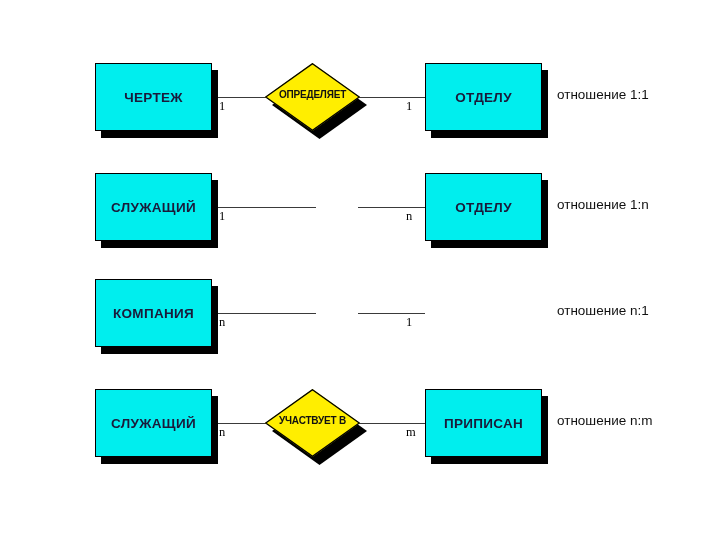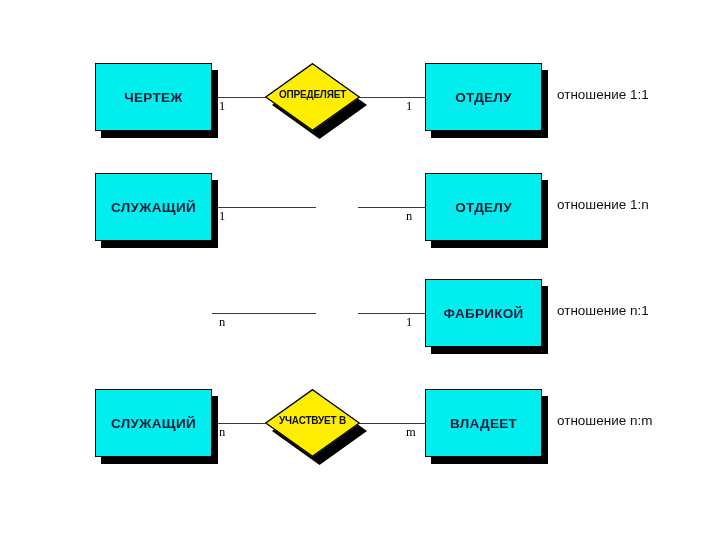--- a/index.html
+++ b/index.html
@@ -172,28 +172,28 @@
       <span class="entity-label">ОТДЕЛУ</span>
     </div>
 
     <div class="caption">отношение 1:n</div>
   </div>
 
   <div class="row" style="top:263px;">
     <div class="link a"></div>
     <div class="link b"></div>
 
+    <div class="entity left">
+      <span class="entity-label">КОМПАНИЯ</span>
+    </div>
 
 
     <div class="card left-card">n</div>
     <div class="card right-card">1</div>
 
-    <div class="entity right">
-      <span class="entity-label">ФАБРИКОЙ</span>
-    </div>
 
     <div class="caption">отношение n:1</div>
   </div>
 
   <div class="row" style="top:373px;">
     <div class="link a"></div>
     <div class="link b"></div>
 
     <div class="entity left">
       <span class="entity-label">СЛУЖАЩИЙ</span>
@@ -205,19 +205,19 @@
       <svg class="diamond-outline" viewBox="0 0 95 68">
         <polygon points="47.5,0.7 94.3,34 47.5,67.3 0.7,34" fill="none" stroke="#000000" stroke-width="1.4"></polygon>
       </svg>
       <div class="rel-label">УЧАСТВУЕТ В</div>
     </div>
 
     <div class="card left-card">n</div>
     <div class="card right-card">m</div>
 
     <div class="entity right">
-      <span class="entity-label">ВЛАДЕЕТ</span>
+      <span class="entity-label">ПРИПИСАН</span>
     </div>
 
     <div class="caption">отношение n:m</div>
   </div>
 
 </div>
 
 </body></html>

